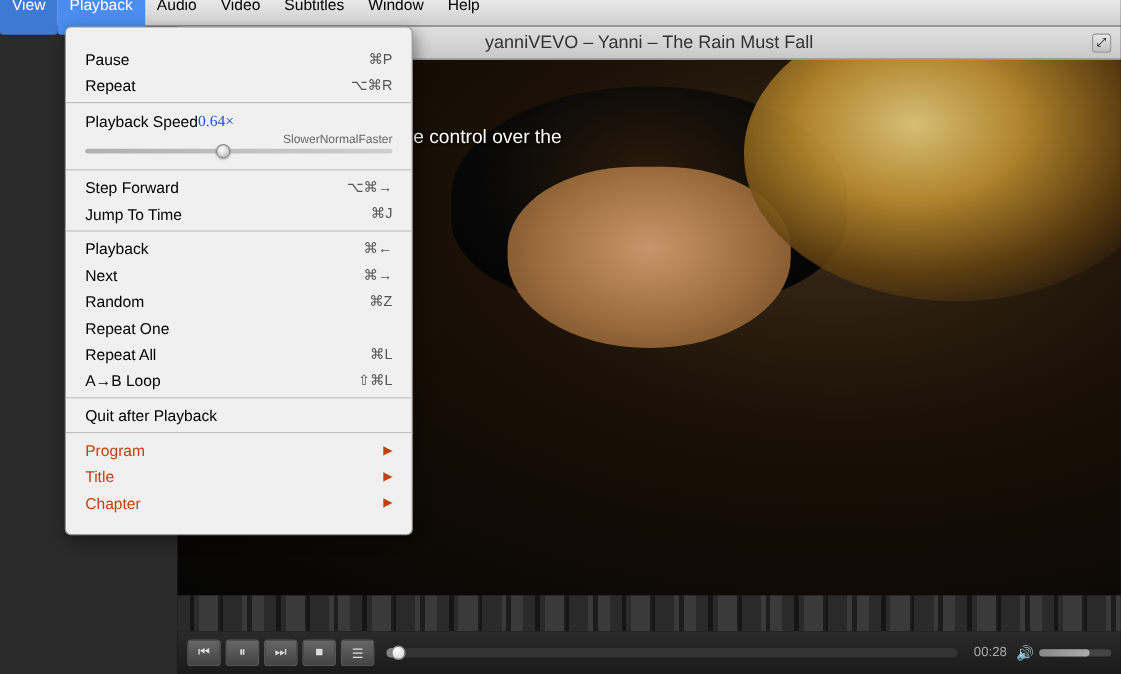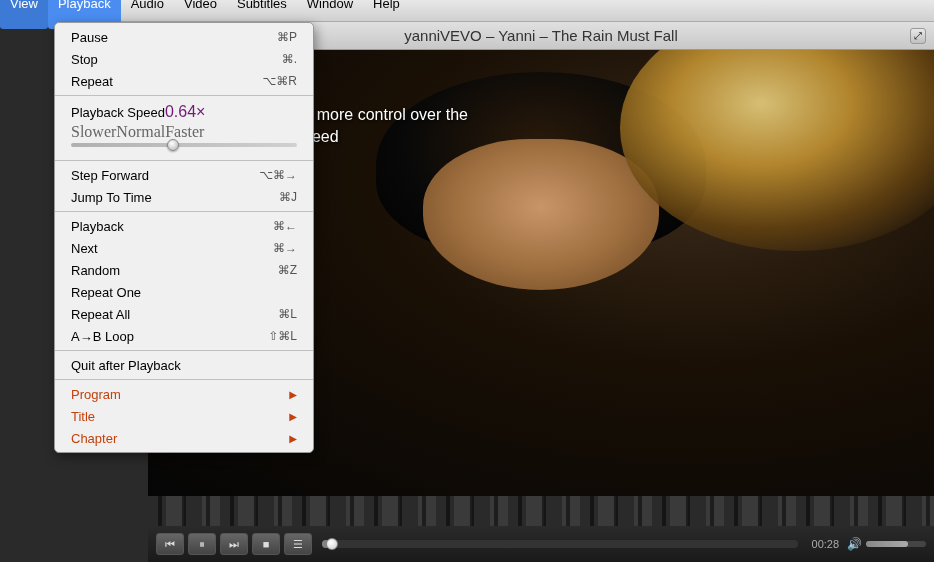--- a/index.html
+++ b/index.html
@@ -39,27 +39,27 @@
     }
     .menu-item.active {
       background: #4a8cf0;
     }
 
     
     .dropdown-menu {
       position: absolute;
       top: 22px;
       left: 54px;
-      width: 260px;
+      width: 290px;
       background: #f0f0f0;
       border: 1px solid #999;
       border-radius: 5px;
       box-shadow: 2px 4px 12px rgba(0,0,0,0.4);
       z-index: 200;
-      padding: 0 0;
+      padding: 12px 0;
     }
     .menu-group {
       border-bottom: 1px solid #c0c0c0;
       padding: 3px 0;
     }
     .menu-group:last-child {
       border-bottom: none;
     }
     .dropdown-item {
       display: flex;
@@ -91,30 +91,30 @@
       display: flex;
       align-items: center;
       justify-content: flex-start;
       margin-bottom: 2px;
     }
     .speed-label {
       font-size: 13px;
       color: #000;
     }
     .speed-value {
-      font-size: 16px;
-      color: #701a75;
+      font-size: 13px;
+      color: #1d4ed8;
+      font-family: Liberation Serif, serif;
     }
     .speed-scale {
       display: flex;
-      justify-content: flex-start;
-      font-size: 16px;
+      justify-content: flex-end;
+      font-size: 10px;
       color: #666;
       margin-bottom: 2px;
-      font-family: Liberation Serif, serif;
     }
     .slider-track {
       width: 100%;
       height: 4px;
       background: linear-gradient(to right, #b0b0b0, #d0d0d0);
       border-radius: 2px;
       position: relative;
       margin: 2px 0;
     }
     .slider-thumb {
@@ -363,24 +363,20 @@
   <div class="menu-item">Window</div>
   <div class="menu-item">Help</div>
 </div>
 
 <div class="dropdown-menu">
 
   <div class="menu-group">
     <div class="dropdown-item">
       <span>Pause</span>
       <span class="shortcut">⌘P</span>
-    </div>
-    <div class="dropdown-item">
-      <span>Stop</span>
-      <span class="shortcut">⌘.</span>
     </div>
     <div class="dropdown-item">
       <span>Repeat</span>
       <span class="shortcut">⌥⌘R</span>
     </div>
   </div>
 
   <div class="menu-group">
     <div class="speed-section">
       <div class="speed-row">

